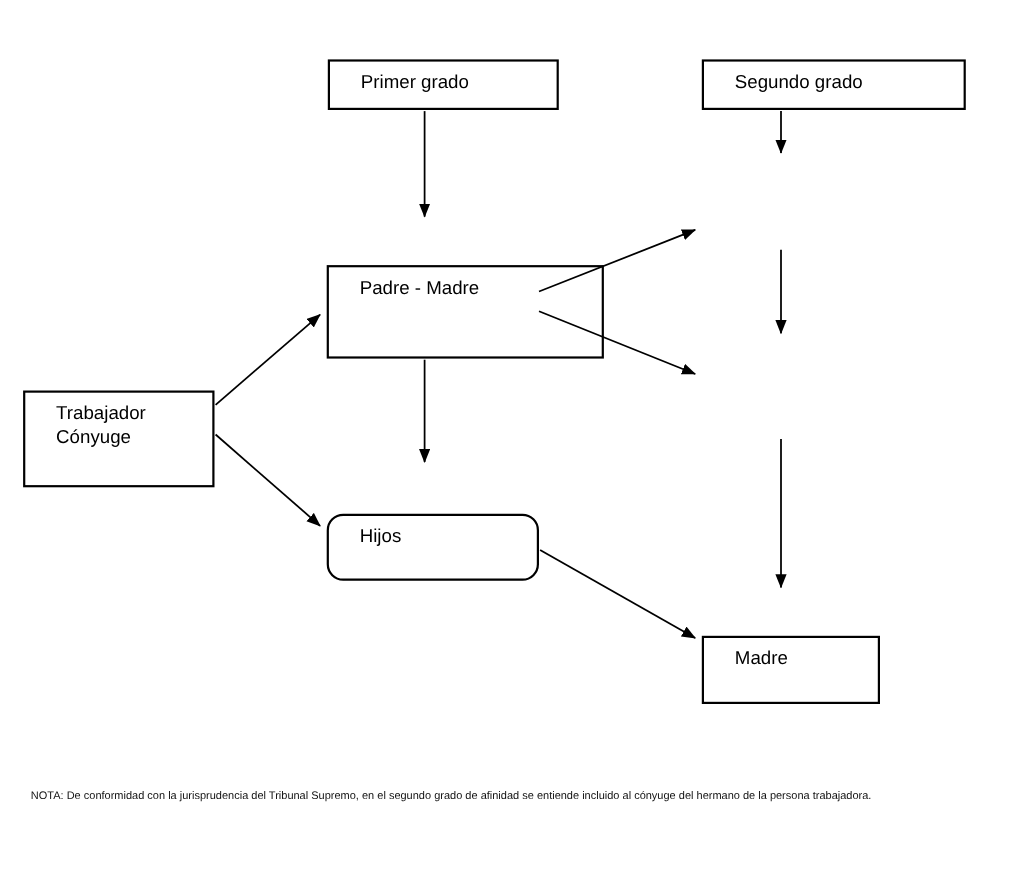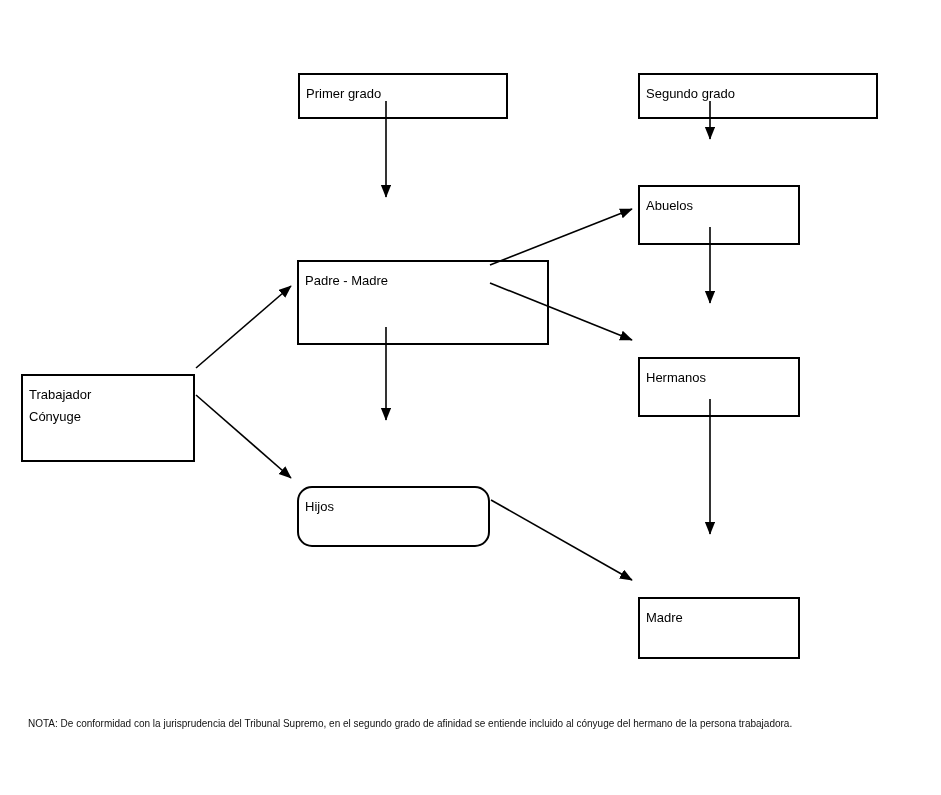--- a/index.html
+++ b/index.html
@@ -23,26 +23,25 @@
     left: 0;
     top: 0;
     width: 941px;
     height: 795px;
   }
   .node-box {
     position: absolute;
     box-sizing: border-box;
     border: 2px solid #000000;
     background: transparent;
-    padding: 8px 0 0 6px;
-    font-size: 13px;
+    padding: 8px 0 0 28px;
+    font-size: 17px;
     line-height: 22px;
     color: #000000;
     white-space: pre-line;
-    margin-top: 19px;
   }
   .note {
     position: absolute;
     left: 28px;
     top: 714px;
     width: 890px;
     font-size: 10px;
     line-height: 19px;
     color: #111111;
   }
@@ -67,23 +66,21 @@
         <line x1="490" y1="283" x2="632" y2="340" stroke="#000000" stroke-width="1.6" marker-end="url(#arrowhead)"></line>
         <line x1="386" y1="327" x2="386" y2="420" stroke="#000000" stroke-width="1.6" marker-end="url(#arrowhead)"></line>
         <line x1="710" y1="227" x2="710" y2="303" stroke="#000000" stroke-width="1.6" marker-end="url(#arrowhead)"></line>
         <line x1="491" y1="500" x2="632" y2="580" stroke="#000000" stroke-width="1.6" marker-end="url(#arrowhead)"></line>
         <line x1="710" y1="399" x2="710" y2="534" stroke="#000000" stroke-width="1.6" marker-end="url(#arrowhead)"></line>
       </g>
   </svg>
 
   <div class="node-box" style="left: 298px; top: 54px; width: 210px; height: 46px; border-color: rgb(0, 0, 0);">Primer grado</div>
   <div class="node-box" style="left: 638px; top: 54px; width: 240px; height: 46px; border-color: rgb(0, 0, 0);">Segundo grado</div>
-  <div class="node-box" style="left: 638px; top: 166px; width: 162px; height: 60px; border-color: rgb(0, 0, 0);">Abuelos</div>
   <div class="node-box" style="left: 297px; top: 241px; width: 252px; height: 85px; border-color: rgb(0, 0, 0);">Padre - Madre</div>
-  <div class="node-box" style="left: 638px; top: 338px; width: 162px; height: 60px; border-color: rgb(0, 0, 0);">Hermanos</div>
   <div class="node-box" style="left: 21px; top: 355px; width: 174px; height: 88px; border-color: rgb(0, 0, 0);">Trabajador
 Cónyuge</div>
   <div class="node-box" style="left: 297px; top: 467px; width: 193px; height: 61px; border-color: rgb(0, 0, 0); border-radius: 15px;">Hijos</div>
   <div class="node-box" style="left: 638px; top: 578px; width: 162px; height: 62px; border-color: rgb(0, 0, 0);">Madre</div>
 
   <div class="note">NOTA: De conformidad con la jurisprudencia del Tribunal Supremo, en el segundo grado de afinidad se entiende incluido al cónyuge del hermano de la persona trabajadora.</div>
 
 </div>
 
 </body></html>

